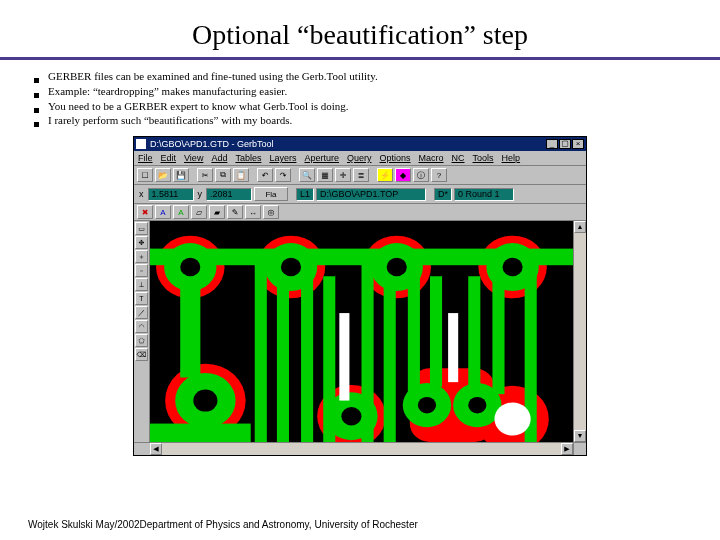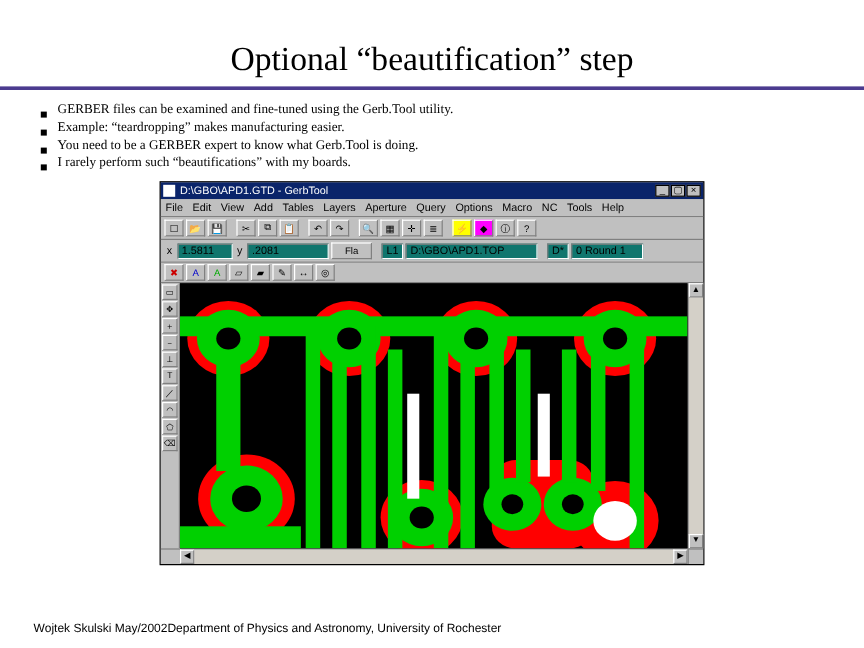--- a/index.html
+++ b/index.html
@@ -15,21 +15,21 @@
   .slide {
     position: relative;
     width: 720px;
     height: 540px;
     box-sizing: border-box;
     padding: 18px 28px 0 28px;
   }
   .title {
     font-size: 28px;
     text-align: center;
-    margin: 16px 0 6px 0;
+    margin: 1px 0 6px 0;
     font-weight: normal;
   }
   .rule {
     height: 3px;
     background: #4b3b8f;
     margin: 2px -28px 10px -28px;
   }
   ul.bullets {
     list-style: none;
     padding: 0 0 0 6px;
@@ -78,20 +78,21 @@
   .menubar {
     height: 14px;
     background: #c0c0c0;
     border-bottom: 1px solid #808080;
     display: flex;
     align-items: center;
     padding: 0 4px;
     gap: 8px;
     color: #000;
     font-size: 9px;
+    text-decoration: underline;
   }
   .toolbar, .toolbar2 {
     height: 18px;
     background: #c0c0c0;
     border-bottom: 1px solid #808080;
     display: flex;
     align-items: center;
     padding: 0 3px;
     gap: 2px;
   }
@@ -229,21 +230,21 @@
       <span class="tbtn" style="background:#ff0">⚡</span>
       <span class="tbtn" style="background:#f0f">◆</span>
       <span class="tbtn">ⓘ</span>
       <span class="tbtn">?</span>
     </div>
 
     <div class="toolbar2">
       <span class="tlabel">x</span>
       <span class="tfield" style="width:46px">1.5811</span>
       <span class="tlabel">y</span>
-      <span class="tfield" style="width:68px">.2081</span>
+      <span class="tfield" style="width:46px">.2081</span>
       <span class="tbtn" style="width:34px">Fla</span>
       <span class="tsep"></span>
       <span class="tfield" style="width:18px">L1</span>
       <span class="tfield" style="width:110px">D:\GBO\APD1.TOP</span>
       <span class="tsep"></span>
       <span class="tfield" style="width:18px">D*</span>
       <span class="tfield" style="width:60px">0 Round 1</span>
     </div>
 
     <div class="toolbar" style="height:16px">

